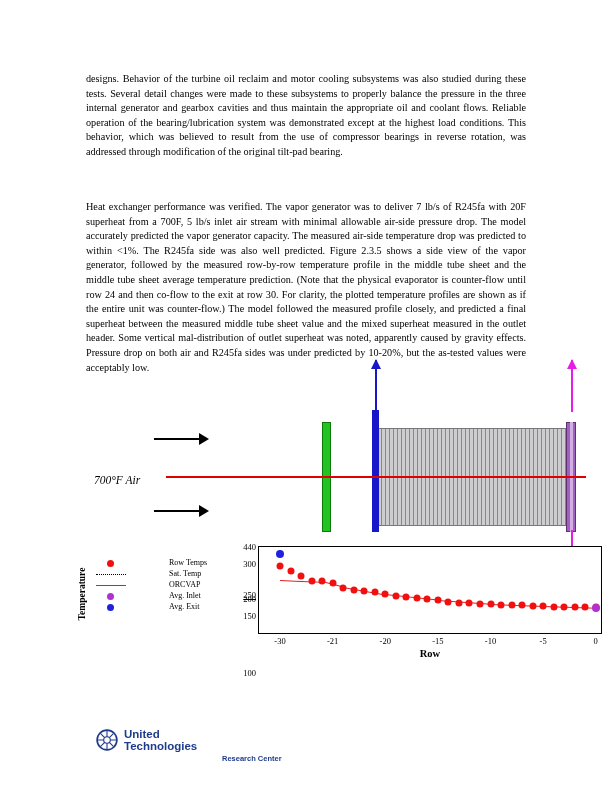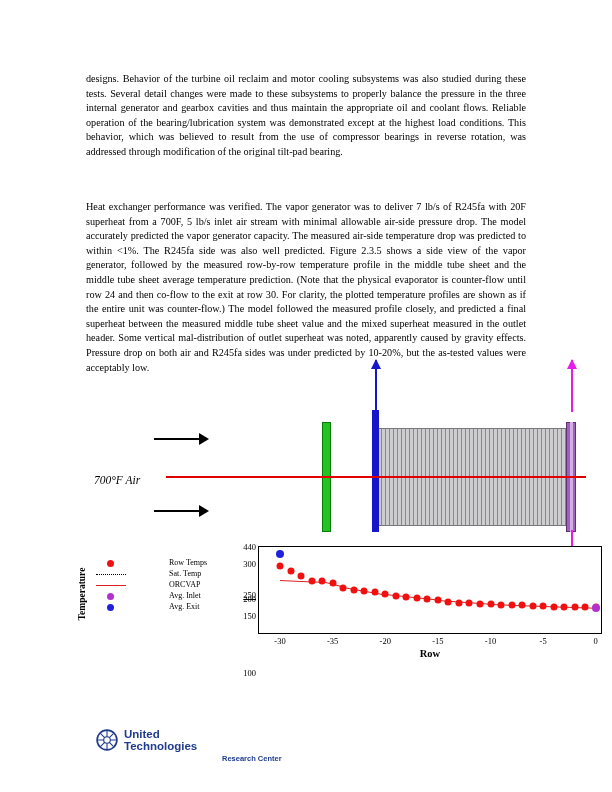--- a/index.html
+++ b/index.html
@@ -412,21 +412,21 @@
     <div class="ylabel">Temperature</div>
 
     <div class="plot" id="plot">
         <span class="ytick" style="top: 86px; margin-top: 40px;">100</span>
         <span class="ytick" style="top: 68.8px;">150</span>
         <span class="ytick" style="top: 51.6px;">200</span>
         <span class="ytick" style="top: 48px; text-decoration: underline;">250</span>
         <span class="ytick" style="top: 17.2px; margin-left: 16px;">300</span>
         <span class="ytick" style="top: 0px;">440</span>
         <span class="xtick" style="left: 21.0462px;">-30</span>
-        <span class="xtick" style="left: 73.6615px;">-35</span>
+        <span class="xtick" style="left: 73.6615px;">-21</span>
         <span class="xtick" style="left: 126.277px;">-20</span>
         <span class="xtick" style="left: 178.892px;">-15</span>
         <span class="xtick" style="left: 231.508px;">-10</span>
         <span class="xtick" style="left: 284.123px;">-5</span>
         <span class="xtick" style="left: 336.738px;">0</span>
         <div class="orcline" style="left: 21.0462px; top: 32.68px; width: 21.0714px; background: rgb(224, 32, 32); transform: rotate(0.0489958rad);"></div>
         <div class="orcline" style="left: 42.0923px; top: 33.712px; width: 21.0574px; background: rgb(224, 32, 32); transform: rotate(0.0326784rad);"></div>
         <div class="orcline" style="left: 63.1385px; top: 34.4px; width: 21.754px; background: rgb(224, 32, 32); transform: rotate(0.255792rad);"></div>
         <div class="orcline" style="left: 84.1846px; top: 39.904px; width: 42.7672px; background: rgb(224, 32, 32); transform: rotate(0.177895rad);"></div>
         <div class="orcline" style="left: 126.277px; top: 47.472px; width: 52.9025px; background: rgb(224, 32, 32); transform: rotate(0.104229rad);"></div>

